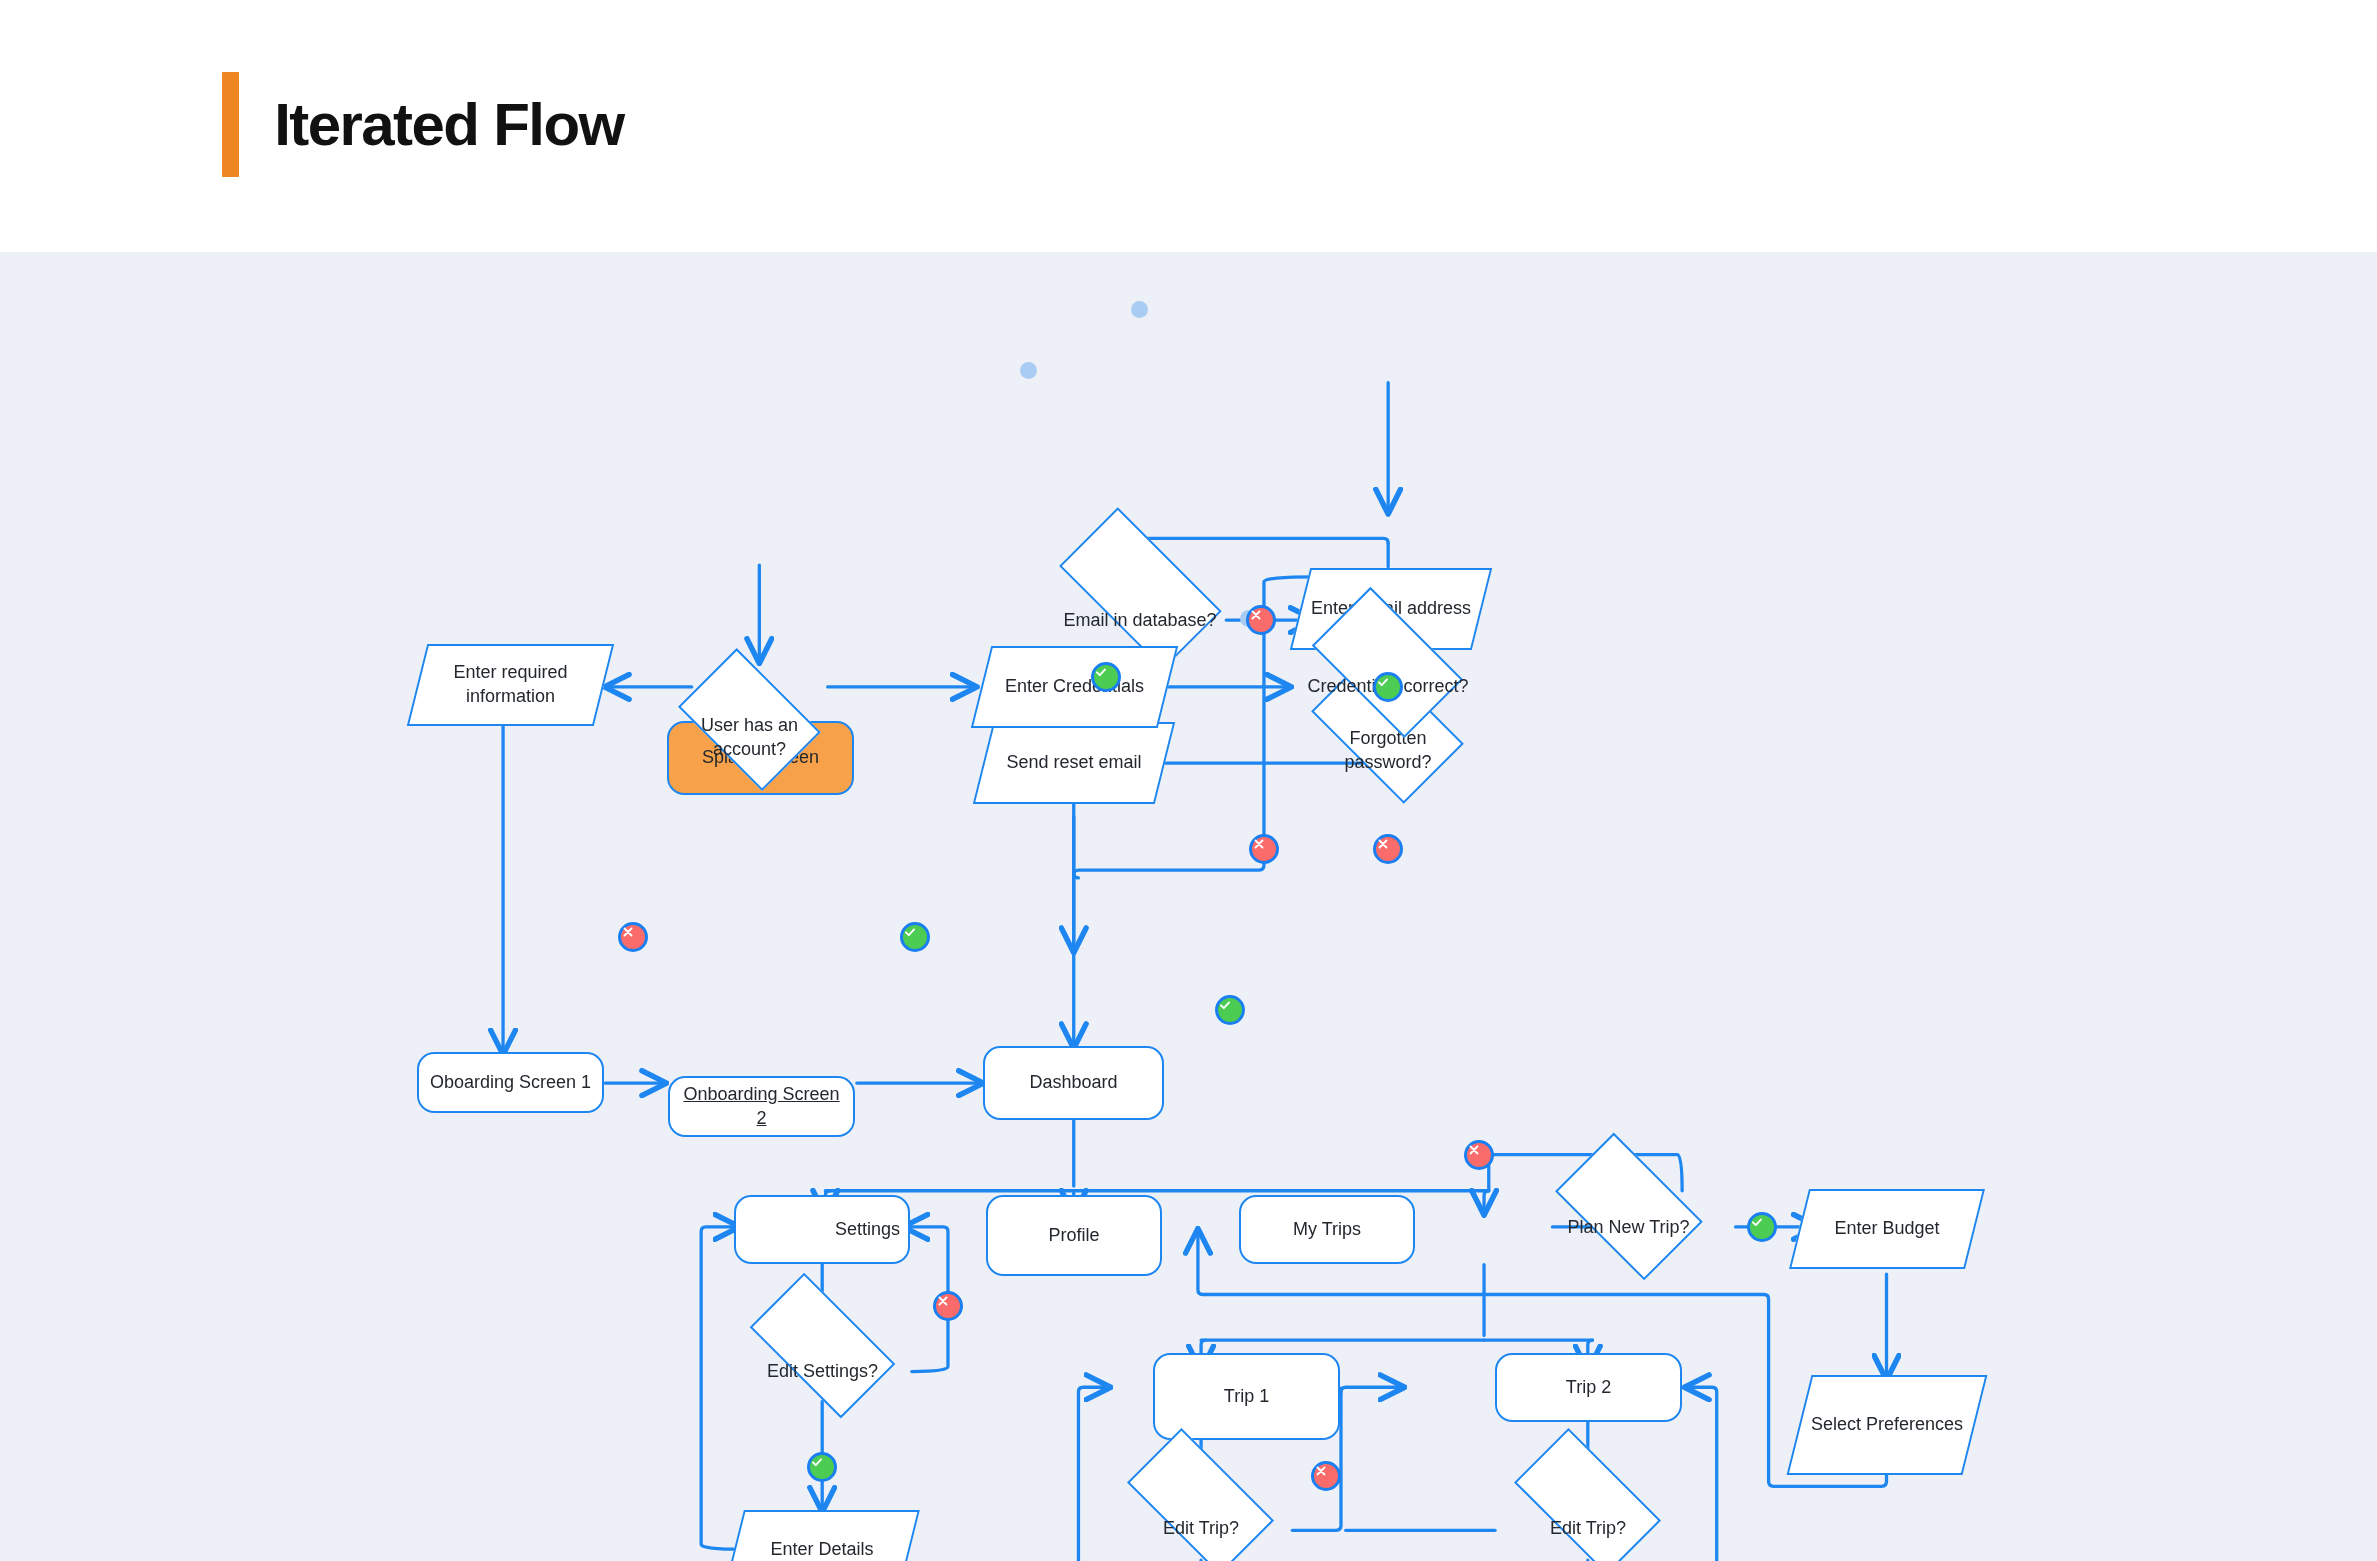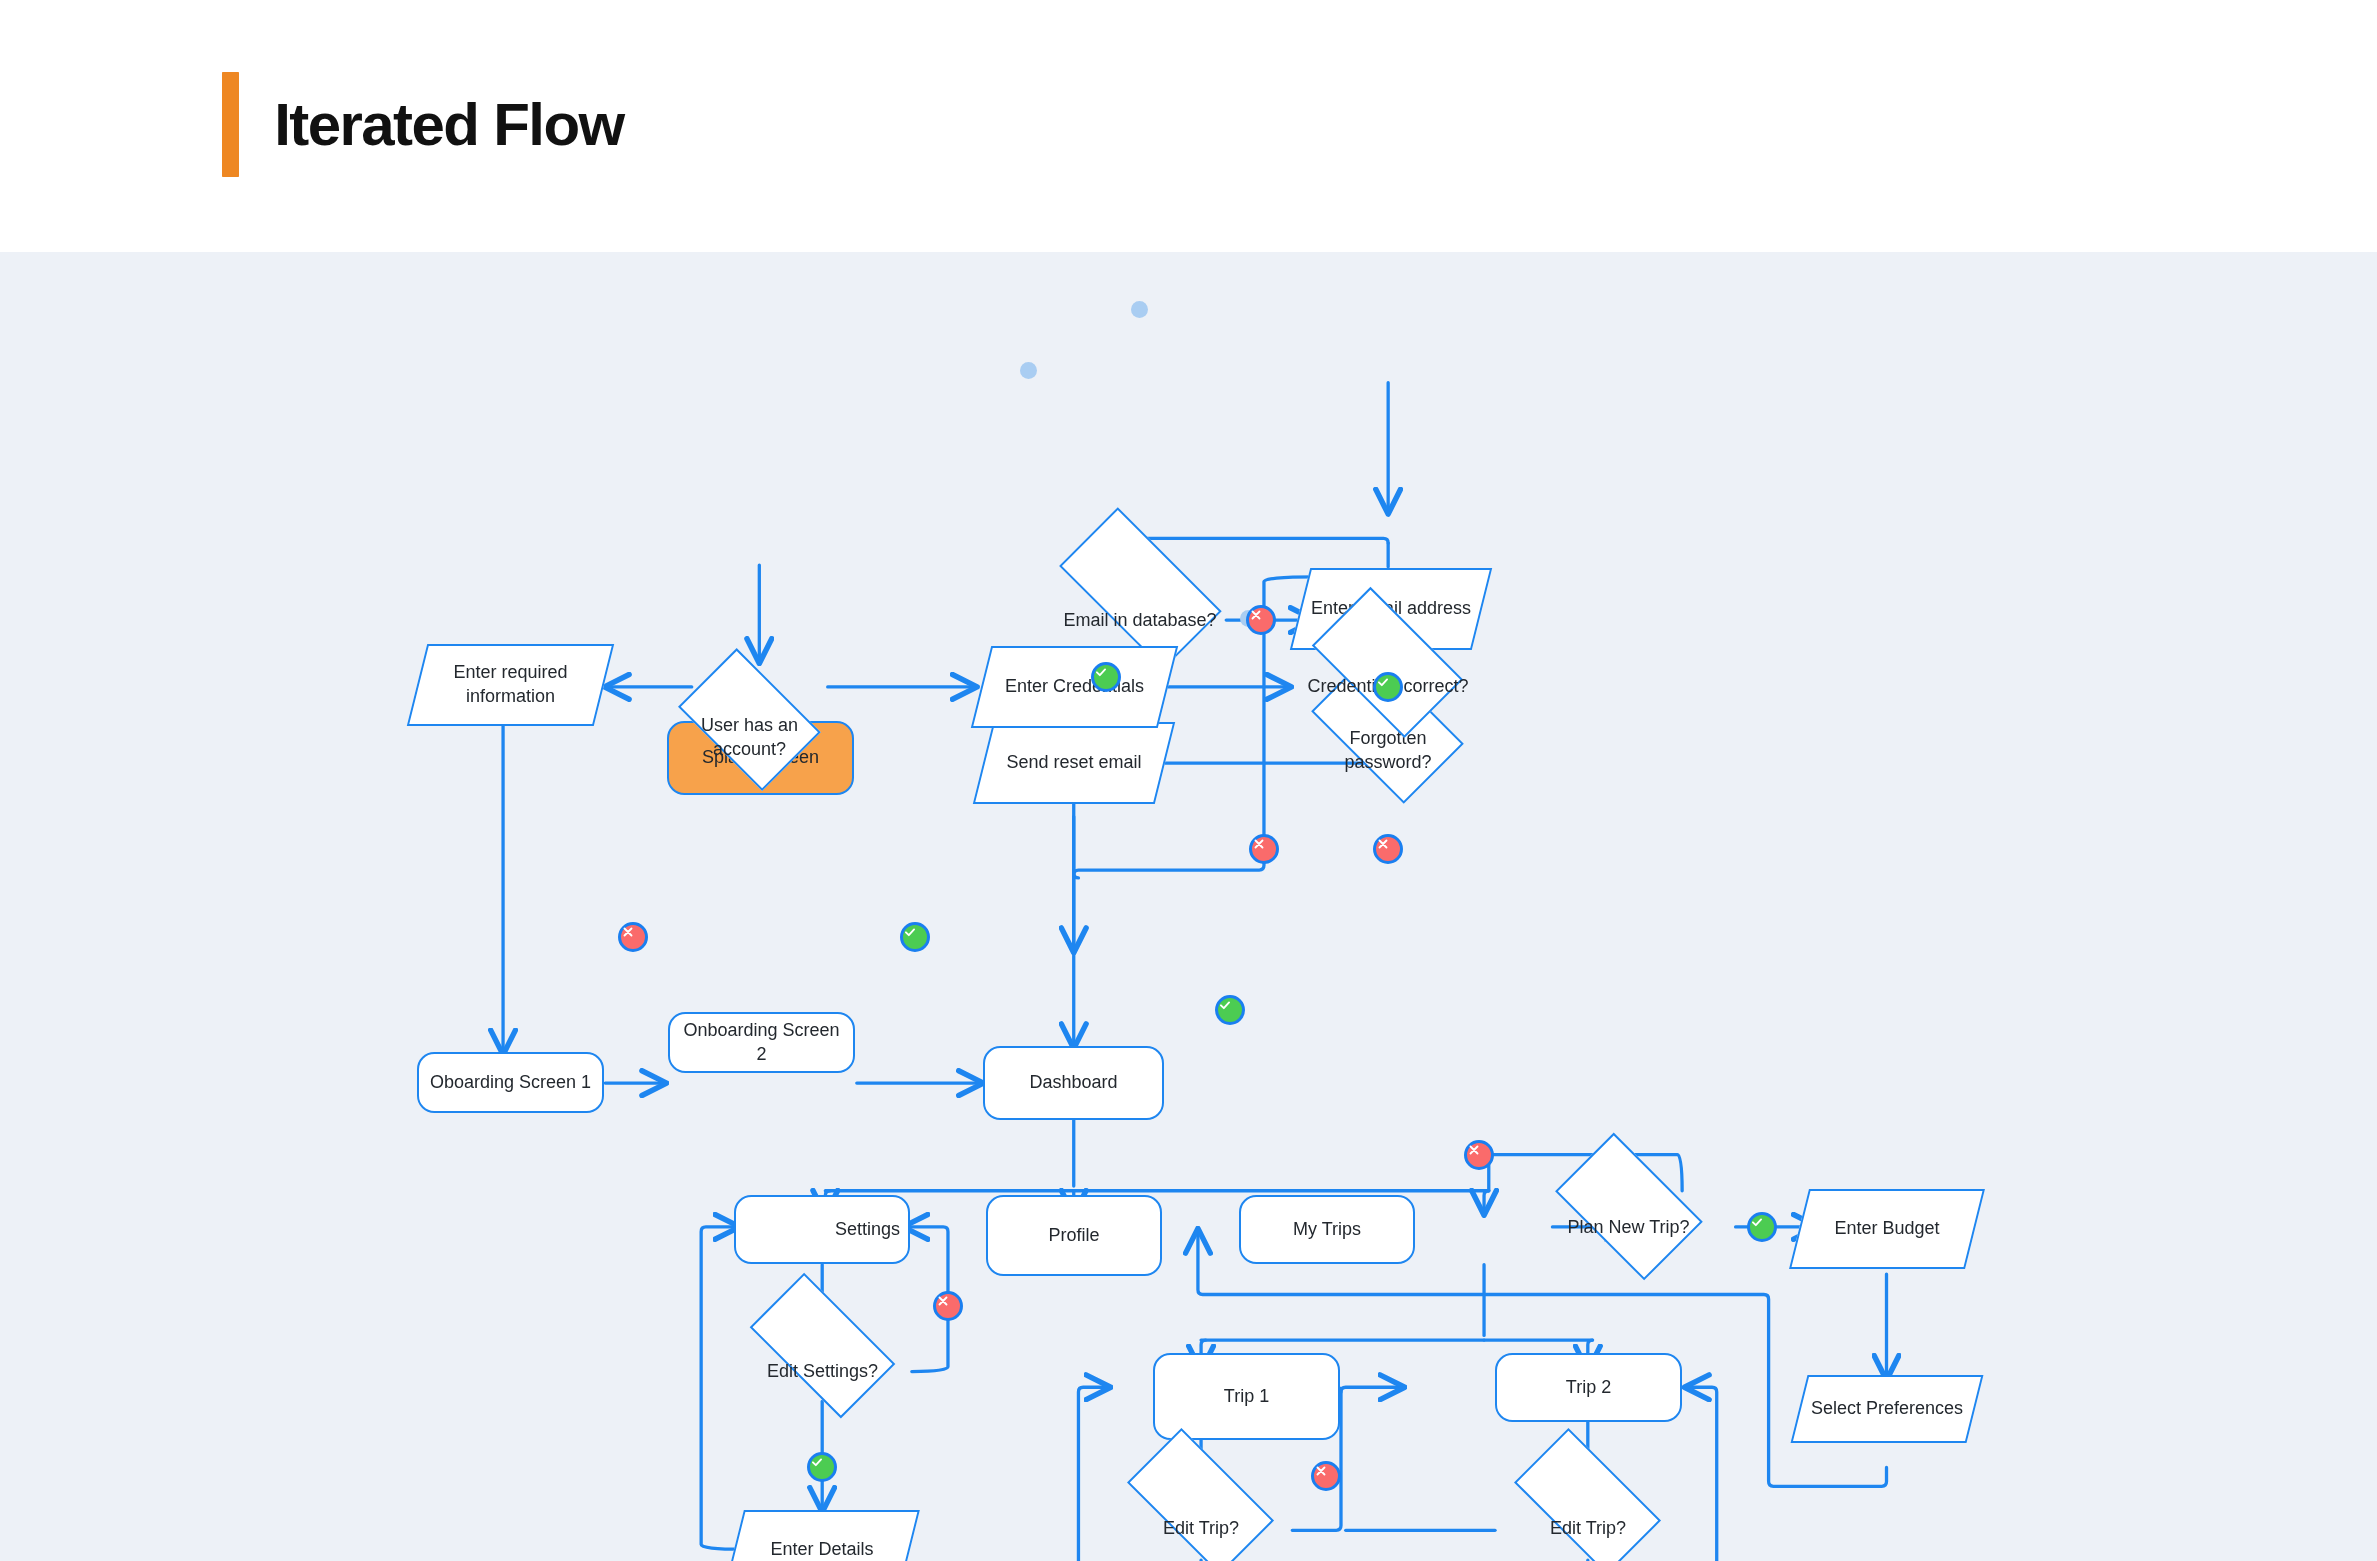--- a/index.html
+++ b/index.html
@@ -252,21 +252,21 @@
 
     <div class="node n-diam" style="left:1297px;top:377px;width:182px;height:115px;">
       <div class="shape"></div>
       <div class="lbl">Credentials correct?</div>
     </div>
 
     <div class="node n-screen" style="left:417px;top:800px;width:187px;height:61px;">
       <div class="lbl">Oboarding Screen 1</div>
     </div>
 
-    <div class="node n-screen" style="left:668px;top:760px;width:187px;height:61px;">
+    <div class="node n-screen" style="left:668px;top:824px;width:187px;height:61px;text-decoration:underline;">
       <div class="lbl">Onboarding Screen 2</div>
     </div>
 
     <div class="node n-screen" style="left:983px;top:794px;width:181px;height:74px;">
       <div class="lbl">Dashboard</div>
     </div>
 
     <div class="node n-screen" style="left:734px;top:943px;width:176px;height:69px;justify-content:flex-end;">
       <div class="lbl">Settings</div>
     </div>
@@ -282,21 +282,21 @@
     <div class="node n-diam" style="left:1541px;top:918px;width:175px;height:115px;">
       <div class="shape"></div>
       <div class="lbl">Plan New Trip?</div>
     </div>
 
     <div class="node n-para" style="left:1799px;top:937px;width:176px;height:80px;">
       <div class="shape"></div>
       <div class="lbl">Enter Budget</div>
     </div>
 
-    <div class="node n-para" style="left:1799px;top:1123px;width:176px;height:68px;text-align:right;">
+    <div class="node n-para" style="left:1799px;top:1123px;width:176px;height:100px;text-align:right;">
       <div class="shape"></div>
       <div class="lbl">Select Preferences</div>
     </div>
 
     <div class="node n-diam" style="left:733px;top:1066px;width:179px;height:107px;text-align:right;">
       <div class="shape"></div>
       <div class="lbl">Edit Settings?</div>
     </div>
 
     <div class="node n-para" style="left:734px;top:1258px;width:176px;height:79px;">

